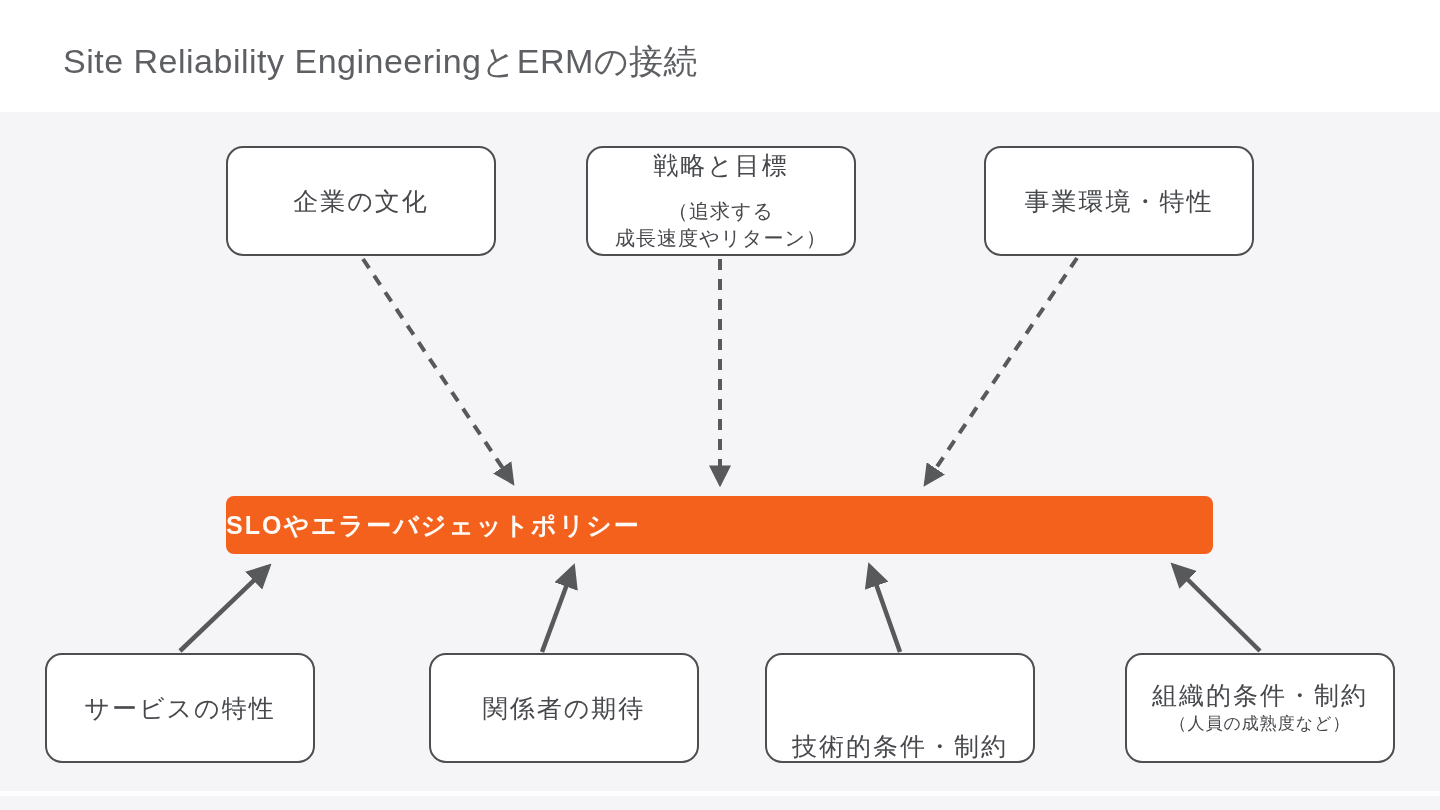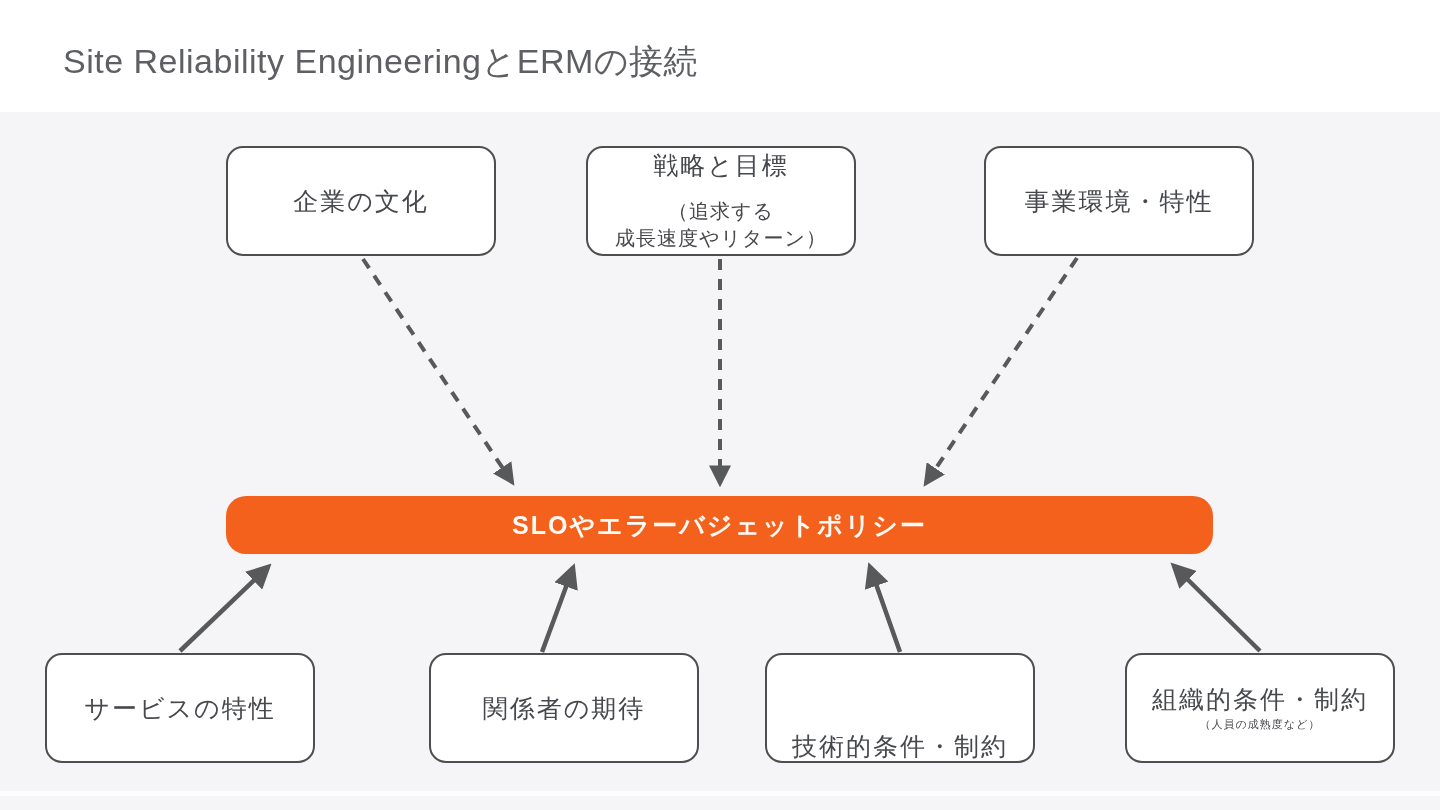--- a/index.html
+++ b/index.html
@@ -75,24 +75,24 @@
     line-height: 1.35;
     margin-top: 3px;
   }
   .center-bar {
     position: absolute;
     left: 226px;
     top: 496px;
     width: 987px;
     height: 58px;
     background: #f4611c;
-    border-radius: 20px;
+    border-radius: 8px;
     display: flex;
     align-items: center;
-    justify-content: center;
+    justify-content: flex-start;
   }
   .center-bar-label {
     font-size: 25px;
     font-weight: 600;
     letter-spacing: 2px;
     color: #fffaf5;
   }
 </style>
 </head>
 <body>
@@ -147,18 +147,18 @@
   <div class="node" style="left:429px; top:653px;">
     <div class="node-label">関係者の期待</div>
   </div>
 
   <div class="node" style="left:765px; top:653px;justify-content:flex-end;">
     <div class="node-label">技術的条件・制約</div>
   </div>
 
   <div class="node" style="left:1125px; top:653px;">
     <div class="node-label">組織的条件・制約</div>
-    <div class="node-sublabel" style="font-size:11px;">（人員の成熟度など）</div>
+    <div class="node-sublabel" style="font-size:17px;">（人員の成熟度など）</div>
   </div>
 
   <div class="bottom-strip"></div>
 
 </div>
 
 </body></html>

